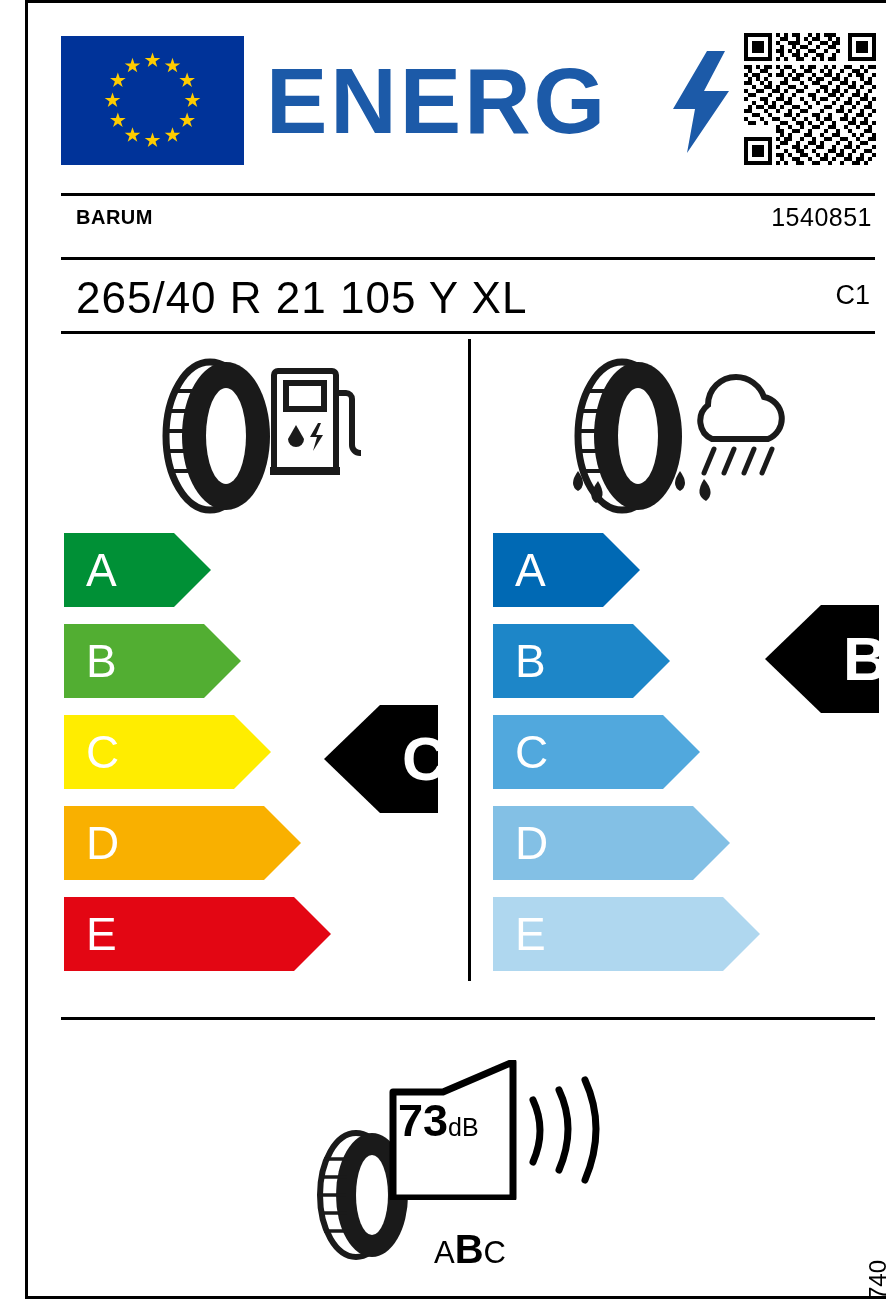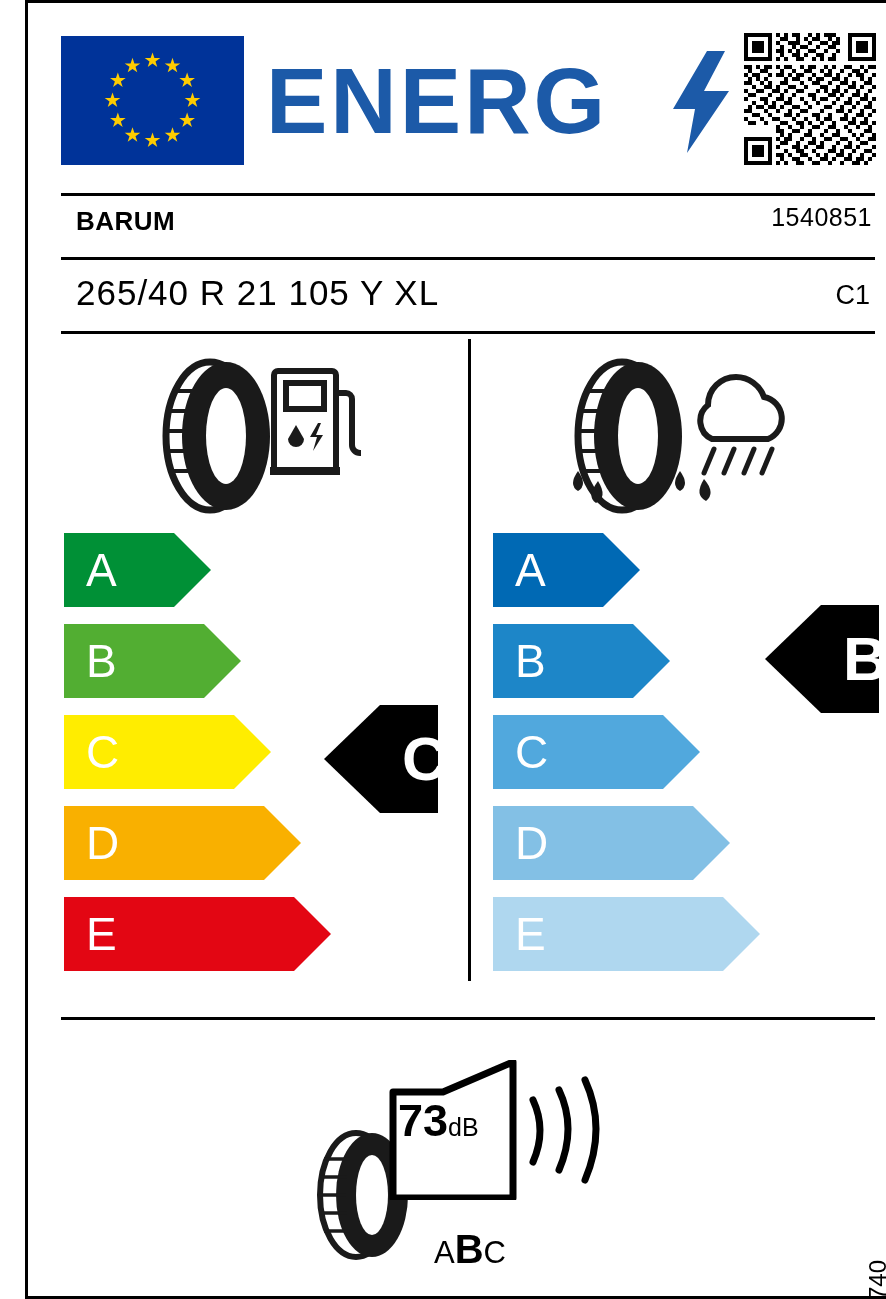--- a/index.html
+++ b/index.html
@@ -85,39 +85,39 @@
     width: 3px;
     height: 642px;
     background: #000;
   }
 
   
   .brand {
     position: absolute;
     left: 48px;
     top: 203px;
-    font-size: 26px;
+    font-size: 20px;
     font-weight: bold;
     letter-spacing: 0.5px;
   }
   .code {
     position: absolute;
     right: 36px;
     top: 200px;
     font-size: 25px;
     font-weight: normal;
     letter-spacing: 0.5px;
   }
 
   
   .tiresize {
     position: absolute;
     left: 48px;
     top: 270px;
-    font-size: 35px;
+    font-size: 44px;
     letter-spacing: 1px;
   }
   .cls {
     position: absolute;
     right: 38px;
     top: 277px;
     font-size: 27px;
   }
 
   

